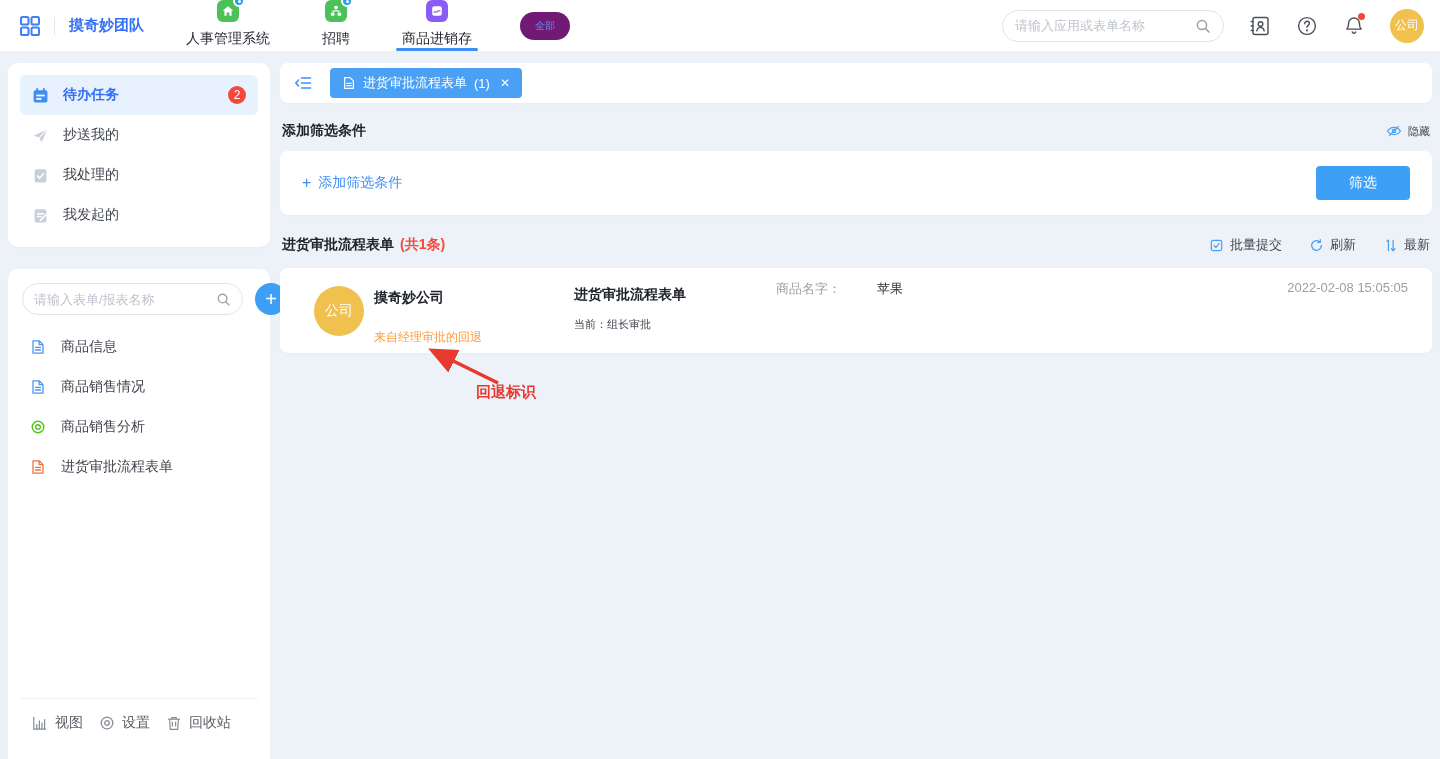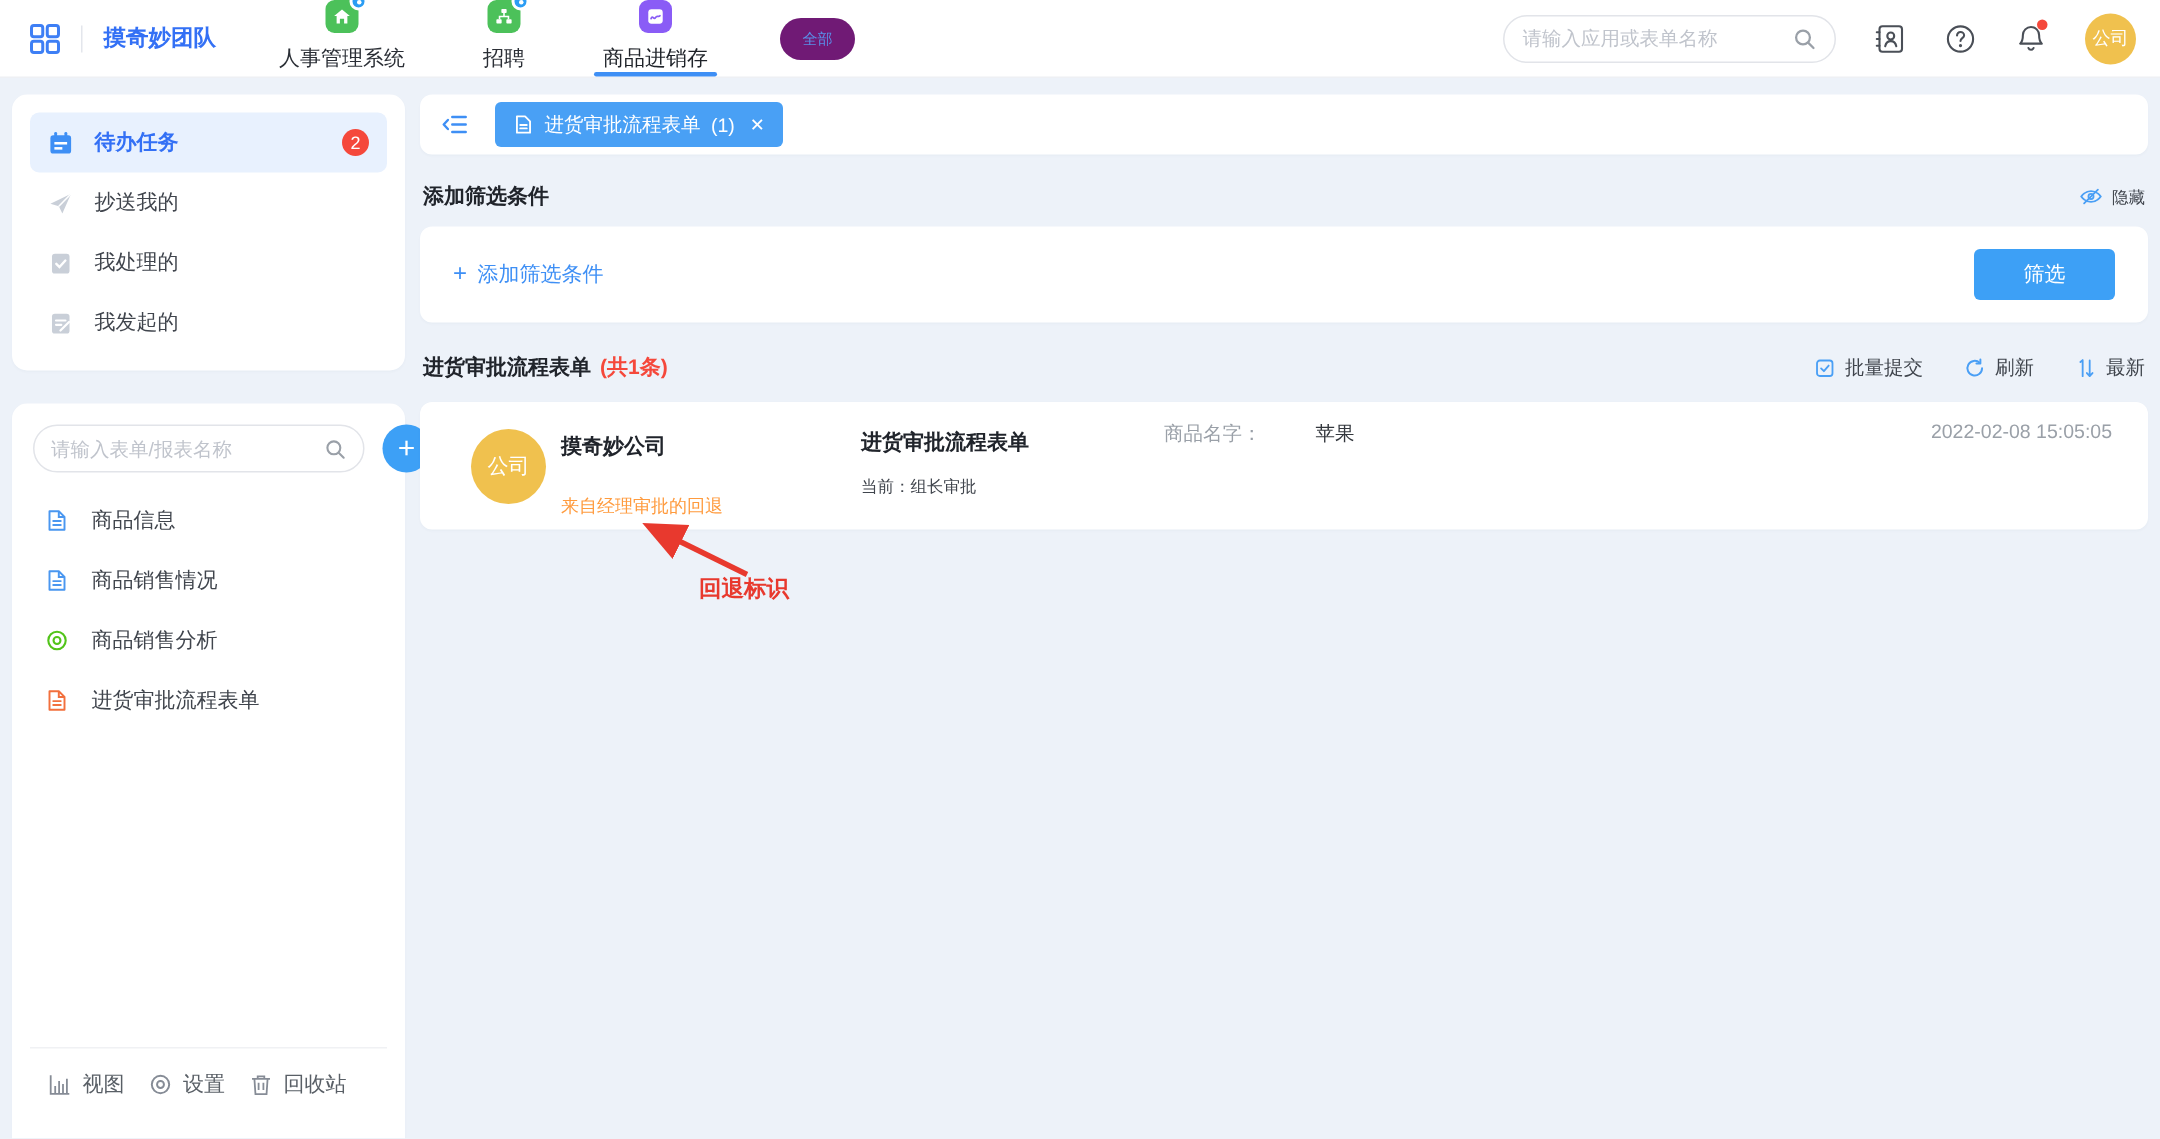--- a/index.html
+++ b/index.html
@@ -114,21 +114,21 @@
   .rec-note { font-size:12px; color:#ff9b3e; margin-top:22px; cursor:pointer; }
   .rec-col2 { width:212px; padding-left:10px; padding-top:18px; flex:none; }
   .rec-form { font-size:14px; font-weight:bold; color:#20242b; }
   .rec-current { font-size:11px; color:#40454d; margin-top:13px; }
   .rec-field { padding-top:12px; font-size:13px; flex:1; }
   .rec-field-label { color:#9aa0a8; }
   .rec-field-value { color:#33373d;margin-left:36px; }
   .rec-time { padding-top:12px; font-size:13px; color:#9aa0a8; white-space:nowrap; }
 
   .annotation-arrow { position:absolute; left:142px; top:280px; pointer-events:none; z-index:5; }
-  .annotation-text { position:absolute; left:186px; top:320px; color:#e8392e;
+  .annotation-text { position:absolute; left:196px; top:320px; color:#e8392e;
     font-weight:bold; font-size:15px; z-index:5; }
 </style>
 </head>
 <body>
 
 <header class="topbar">
   <div class="topbar-left">
     <span class="icon-btn">
       <svg width="24" height="24" viewBox="0 0 24 24" fill="none" stroke="#3e7ff5" stroke-width="2">
         <rect x="3" y="3" width="7.5" height="7.5" rx="1.6"></rect>

